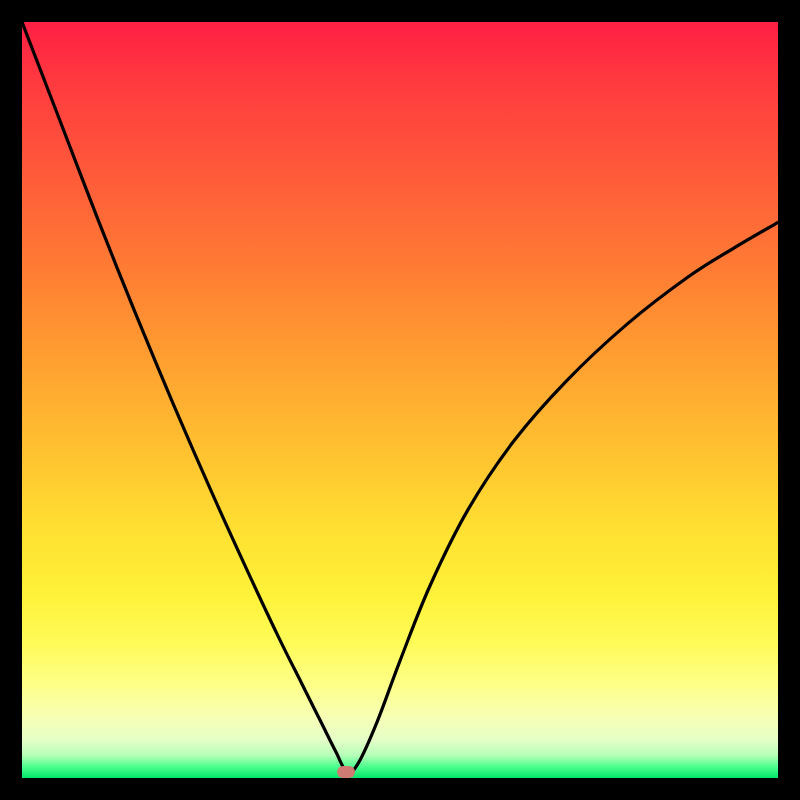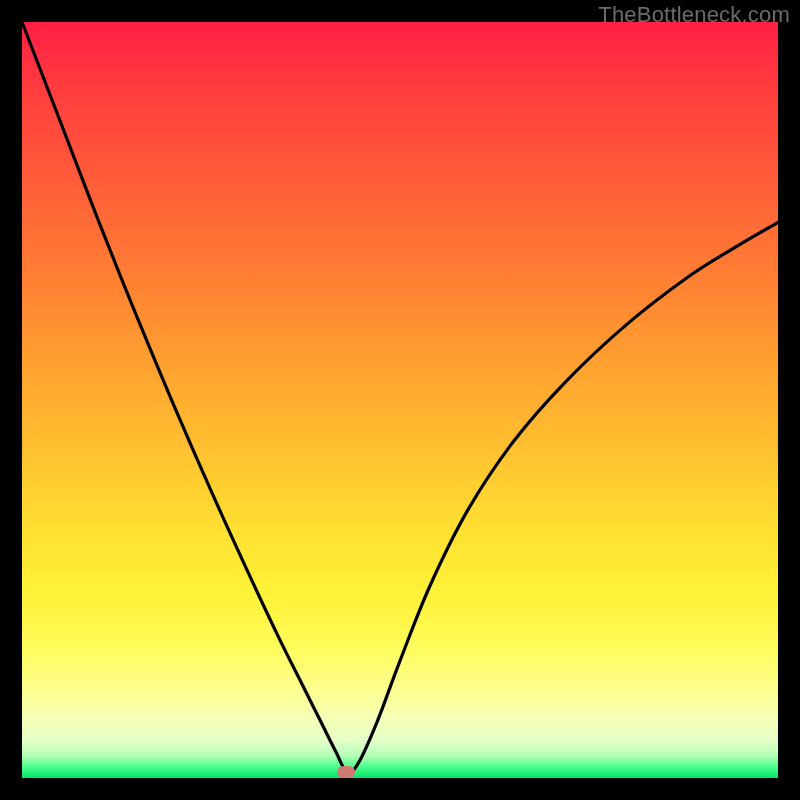--- a/index.html
+++ b/index.html
@@ -74,14 +74,13 @@
 </head>
 <body>
 
 <div class="frame">
   <div class="plot">
     <svg class="curve" viewBox="0 0 756 756" preserveAspectRatio="none">
       <path d="M 0.00 0.00 C 6.80 17.69 24.19 62.90 37.80 98.28 C 51.41 133.66 61.99 161.86 75.60 196.56 C 89.21 231.26 99.79 257.72 113.40 291.06 C 127.01 324.40 137.59 349.80 151.20 381.78 C 164.81 413.76 175.39 438.10 189.00 468.72 C 202.61 499.34 214.55 525.34 226.80 551.88 C 239.05 578.42 247.51 596.41 257.04 616.14 C 266.57 635.87 272.24 646.53 279.72 661.50 C 287.20 676.47 292.50 687.05 298.62 699.30 C 304.74 711.55 308.98 720.42 313.74 729.54 C 318.50 738.66 321.00 747.91 325.08 749.95 C 329.16 751.99 330.98 750.00 336.42 740.88 C 341.86 731.76 347.84 717.67 355.32 699.30 C 362.80 680.93 368.47 663.31 378.00 638.82 C 387.53 614.33 395.99 590.44 408.24 563.22 C 420.49 536.00 431.07 513.48 446.04 487.62 C 461.01 461.76 473.71 442.71 491.40 419.58 C 509.09 396.45 523.91 380.19 544.32 359.10 C 564.73 338.01 583.03 321.04 604.80 302.40 C 626.57 283.76 646.23 269.14 665.28 255.53 C 684.33 241.92 694.31 236.73 710.64 226.80 C 726.97 216.87 747.84 205.10 756.00 200.34" fill="none" stroke="#000000" stroke-width="3.2" stroke-linecap="round" stroke-linejoin="round"></path>
     </svg>
     <div class="marker" style="left: 324.324px; top: 749.952px; background: rgb(207, 122, 114);"></div>
   </div>
-  <div class="watermark">TheBottleneck.com</div>
 </div>
 
 </body></html>

